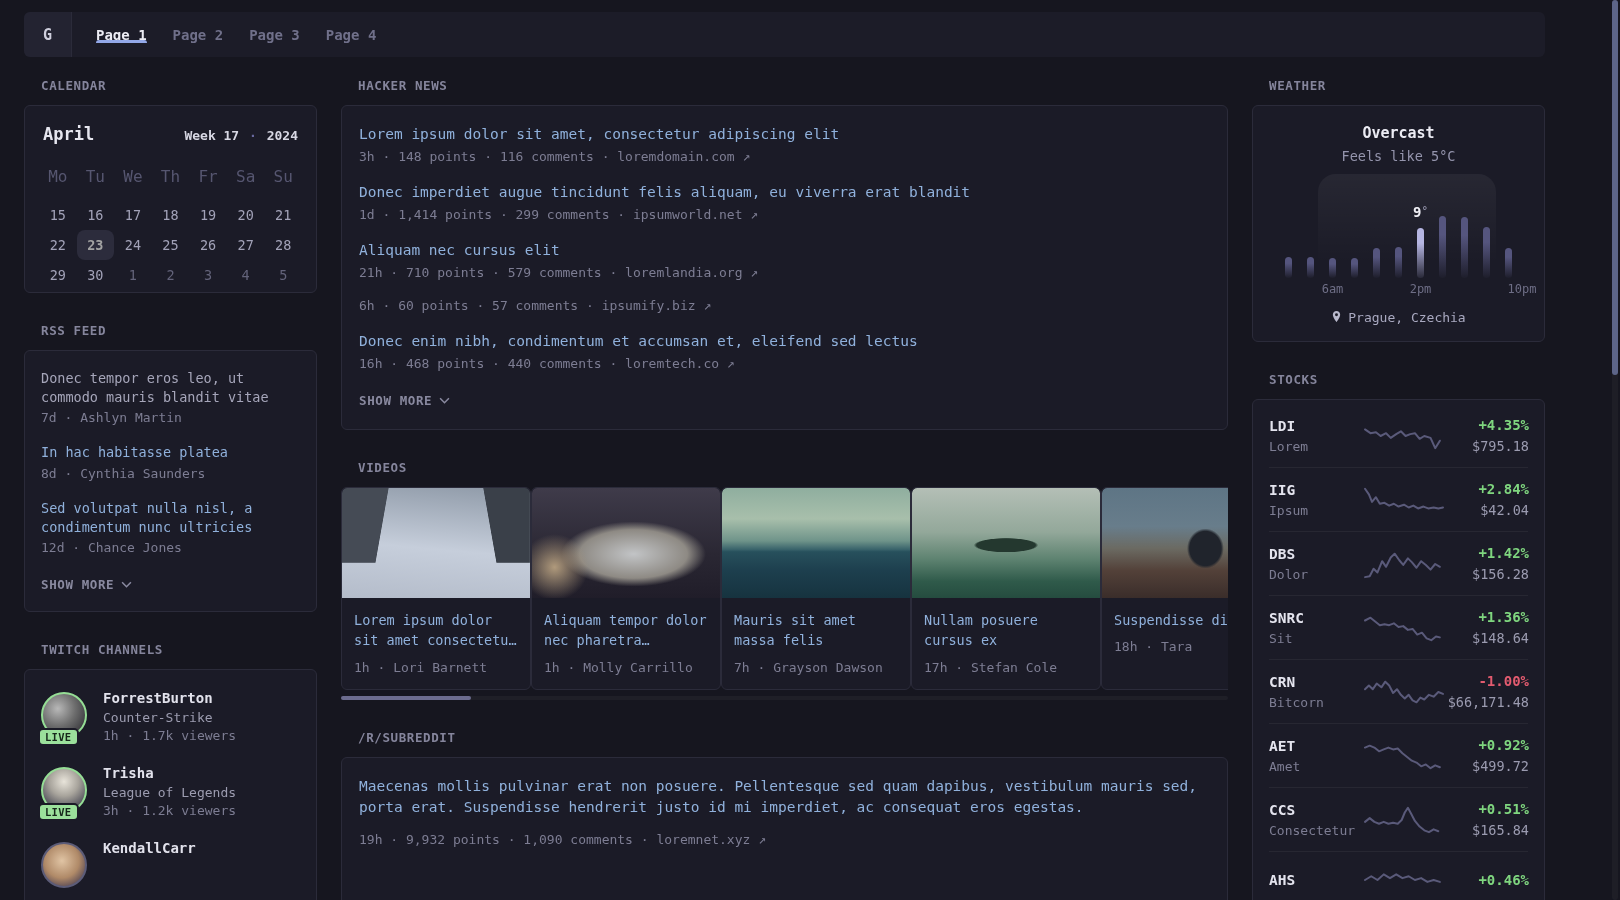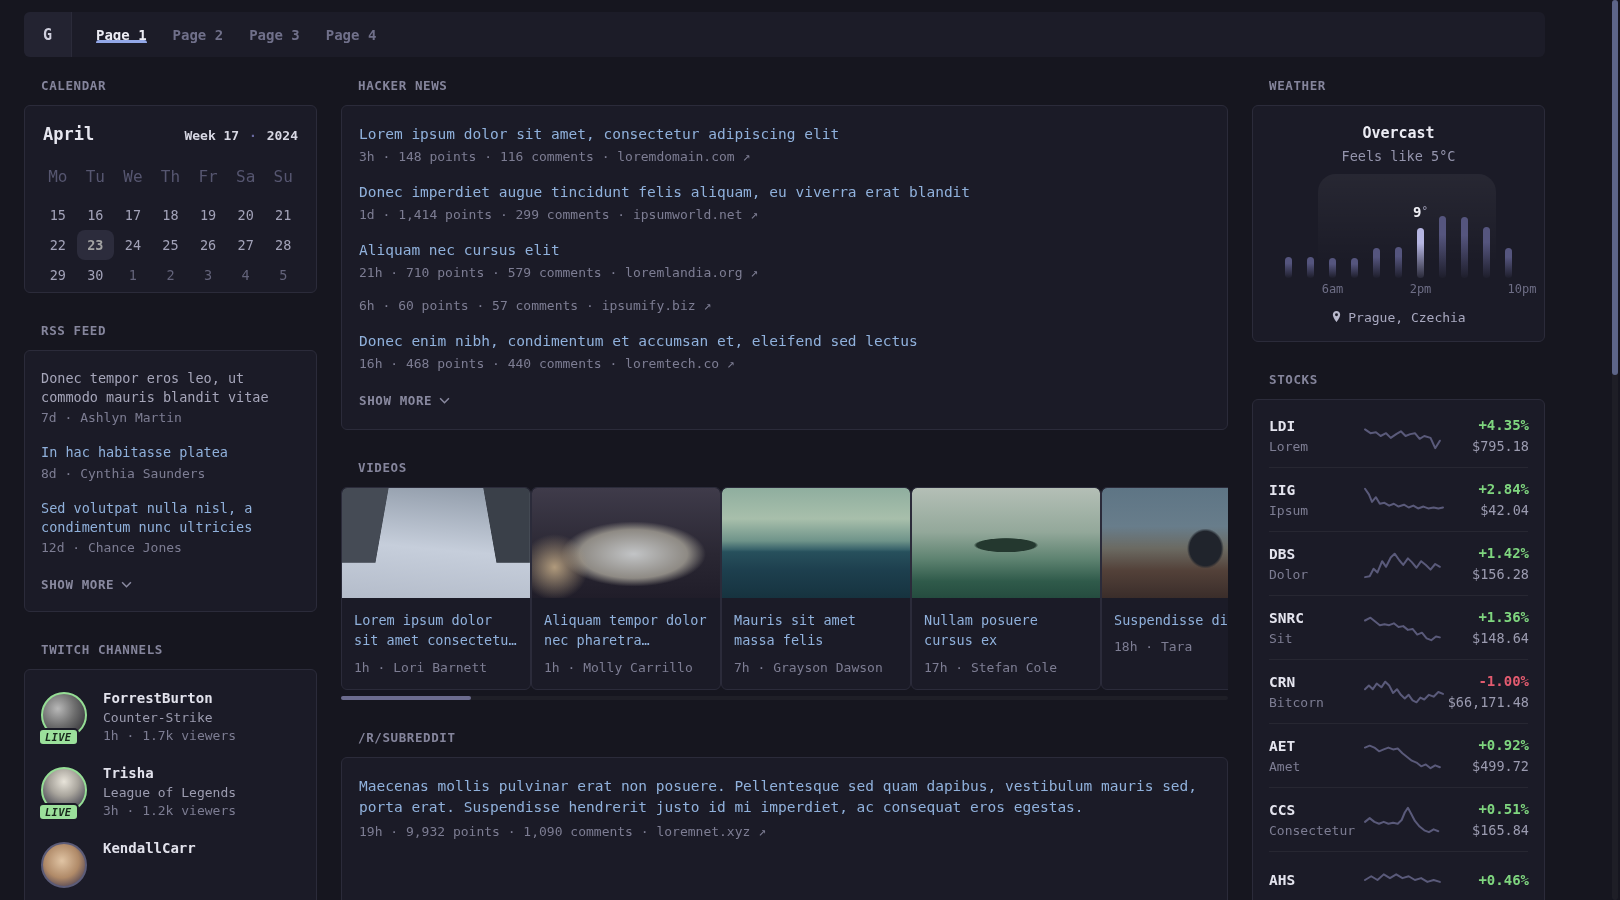--- a/index.html
+++ b/index.html
@@ -76,21 +76,21 @@
   .hn-card{padding:18px 17px 20px;}
   .hn-card .feed-title{font-size:14.5px;}
   .hn-card .feed-meta{font-size:13px;margin-top:5px;}
   .show-more{display:inline-flex;align-items:center;gap:7px;color:#8a8aa0;font-size:12.5px;
        font-weight:600;letter-spacing:0.6px;cursor:pointer;margin-top:4px;}
   .show-more svg{stroke:#8a8aa0;}
 
   
   .twitch-card{padding:20px 16px 10px;}
   .tw-row{display:flex;gap:16px;margin-bottom:22px;}
-  .tw-avatar-wrap{position:relative;flex:none;width:46px;height:46px;margin-top:2px;font-style:italic;}
+  .tw-avatar-wrap{position:relative;flex:none;width:46px;height:46px;margin-top:2px;}
   .tw-avatar{width:46px;height:46px;border-radius:50%;border:2px solid #5c5c78;}
   .tw-avatar.live{border-color:#95dd95;}
   .tw-avatar.av-1{background:radial-gradient(circle at 35% 35%,#b8b8b8,#6e6e6e 45%,#3c3c40 80%);}
   .tw-avatar.av-2{background:radial-gradient(circle at 50% 30%,#e8e4da,#a8a49c 40%,#4a4a55 80%);}
   .tw-avatar.av-3{background:radial-gradient(circle at 45% 40%,#e0c4a4,#b08a68 50%,#4e4252 85%);}
   .live-badge{position:absolute;left:-3px;bottom:-8px;background:#9be09b;color:#17271b;
        font-size:10.5px;font-weight:700;padding:1px 5px;border-radius:5px;
        border:2px solid var(--card);letter-spacing:0.3px;}
   .tw-name{font-size:14px;font-weight:600;color:#e2e2ec;cursor:pointer;}
   .tw-game{font-size:13px;color:#9c9cb0;margin-top:4px;}
@@ -122,21 +122,21 @@
        text-decoration:none;cursor:pointer;}
   .video-meta{color:var(--muted);font-size:13px;margin-top:9px;white-space:nowrap;}
   .h-scrollbar{margin-top:6px;height:4px;border-radius:2px;background:rgba(255,255,255,0.04);
        position:relative;}
   .h-thumb{position:absolute;left:0;top:0;height:4px;width:130px;border-radius:2px;
        background:#6c6c8e;cursor:pointer;}
 
   
   .sub-card{padding:18px 17px;min-height:150px;}
   .sub-card .feed-title{font-size:14.5px;line-height:1.45;max-width:860px;}
-  .sub-card .feed-meta{margin-top:6px;}
+  .sub-card .feed-meta{margin-top:14px;}
 
   
   .weather-card{padding:18px 16px 16px;text-align:center;}
   .w-cond{font-size:15px;font-weight:600;color:#ececf4;}
   .w-feels{font-size:13.5px;color:#9595ad;margin-top:6px;}
   .w-chart{position:relative;width:227px;height:108px;margin:24px auto 0;}
   .w-daylight{position:absolute;left:33px;width:178px;top:-14px;bottom:17px;border-radius:18px;
        background:linear-gradient(180deg,rgba(255,255,255,0.055),rgba(255,255,255,0) 85%);}
   .w-bars{position:absolute;left:0;right:0;bottom:18px;height:64px;display:flex;
        justify-content:space-between;align-items:flex-end;}

